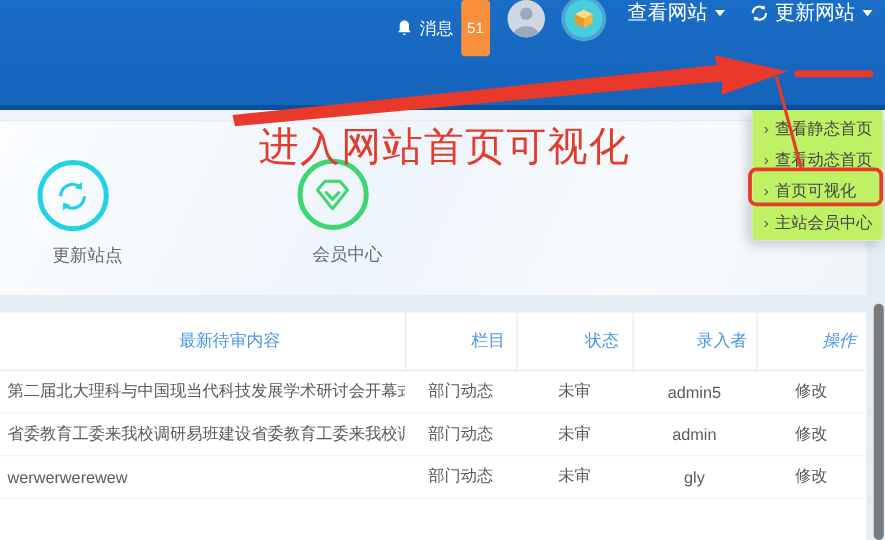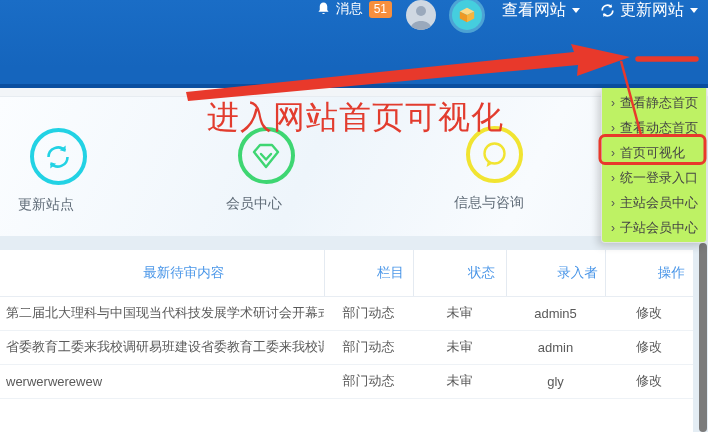--- a/index.html
+++ b/index.html
@@ -12,21 +12,21 @@
     position:absolute; left:0; top:0; width:708px; height:88px;
     background:linear-gradient(180deg,#1a6dc6 0%,#1565bd 80%);
     border-bottom:4px solid #0b4fa0;
     display:flex; align-items:flex-start; justify-content:flex-end;
     padding-right:10px; color:#fff; z-index:10;
   }
   .topbar-item { display:flex; align-items:center; font-size:13.5px; color:#fff; }
   .bell-svg { width:15px; height:16px; margin-right:5px; }
   .badge {
     margin-left:6px; background:#f78f3d; color:#fff; font-size:12px;
-    padding:1px 5px; border-radius:3px; line-height:15px;
+    padding:15px 5px; border-radius:3px; line-height:15px;
   }
   .avatar {
     width:30px; height:30px; border-radius:50%; background:#cfd8e2;
     margin-left:14px; overflow:hidden; display:flex; align-items:flex-end; justify-content:center;
   }
   .cube-wrap {
     width:30px; height:30px; border-radius:50%; background:#45cede;
     box-shadow:0 0 0 3px rgba(120,210,225,.55);
     margin-left:16px; display:flex; align-items:center; justify-content:center;
   }
@@ -40,38 +40,38 @@
 
   
   .content-strip { position:absolute; left:0; top:88px; width:708px; height:9px; background:#f2f5f8; border-bottom:1px solid #e7ecf1; z-index:1; }
   .icons-card {
     position:absolute; left:0; top:97px; width:693px; height:139px;
     background:linear-gradient(115deg,#fbfdff 0%,#eef5fb 45%,#f8fbfe 75%,#eff5fa 100%);
     z-index:2;
   }
 
   
-  .shortcut { position:absolute; text-align:left; z-index:3; cursor:pointer; }
+  .shortcut { position:absolute; text-align:right; z-index:3; cursor:pointer; }
   .circle {
     width:57px; height:57px; border-radius:50%; margin:0 auto;
     display:flex; align-items:center; justify-content:center; background:transparent;
   }
   .circle.cyan  { border:4.5px solid #22d2e4; }
   .circle.green { border:4.5px solid #3ed672; }
   .circle.yellow{ border:4.5px solid #f1e431; }
   .shortcut-label { margin-top:11px; font-size:14px; color:#5f6b77; }
 
   
   .table-card { position:absolute; left:0; top:250px; width:693px; height:182px; background:#fff; z-index:2; }
   table.review { width:693px; border-collapse:collapse; table-layout:fixed; }
   table.review th {
     height:46px; font-size:13.5px; font-weight:normal; color:#4a96e8;
     border-right:1px solid #e4eaf1; border-bottom:1px solid #e8edf3; text-align:center;padding-left:44px;
   }
-  table.review th:last-child { border-right:none; }
+  table.review th:last-child { border-right:none;font-style:italic; }
   table.review td {
     height:34px; font-size:13px; color:#5a5a5a; text-align:center;
     border-bottom:1px solid #eef2f6; white-space:nowrap; overflow:hidden;
   }
   table.review td.title-cell { text-align:left; padding-left:6px; }
   td.status-cell { color:#ff3226;margin-top:35px; }
 
   
   .scroll-thumb { position:absolute; left:699px; top:243px; width:8px; height:189px; background:#7b7b7b; border-radius:4px; z-index:30; }
 
@@ -160,29 +160,20 @@
   <div class="shortcut" style="left:226px; top:127px; width:80px;">
     <div class="circle green">
       <svg width="32" height="30" viewBox="0 0 32 30">
         <path d="M10 4 H22 L28 11 L16 26 L4 11 Z" fill="none" stroke="#3ed672" stroke-width="2.4" stroke-linejoin="round"></path>
         <path d="M11 13 L16 18.5 L21 13" fill="none" stroke="#3ed672" stroke-width="2.4" stroke-linecap="round" stroke-linejoin="round"></path>
       </svg>
     </div>
     <div class="shortcut-label">会员中心</div>
   </div>
 
-  <div class="shortcut" style="left:454px; top:126px; width:80px;">
-    <div class="circle yellow">
-      <svg width="30" height="30" viewBox="0 0 30 30">
-        <circle cx="15.5" cy="13.5" r="10" fill="none" stroke="#f1e431" stroke-width="2.4"></circle>
-        <path d="M9 21 L7.5 27 L14 23.2 Z" fill="#f1e431"></path>
-      </svg>
-    </div>
-    <div class="shortcut-label">信息与咨询</div>
-  </div>
 
   <div class="table-card">
     <table class="review">
       <colgroup>
           <col style="width:324px">
           <col style="width:89px">
           <col style="width:93px">
           <col style="width:99px">
           <col style="width:88px">
         </colgroup>
@@ -227,27 +218,21 @@
     <div class="dropdown-item">
       <span class="dd-chevron">›</span><span>查看静态首页</span>
     </div>
     <div class="dropdown-item">
       <span class="dd-chevron">›</span><span>查看动态首页</span>
     </div>
     <div class="dropdown-item">
       <span class="dd-chevron">›</span><span>首页可视化</span>
     </div>
     <div class="dropdown-item">
-      <span class="dd-chevron">›</span><span>统一登录入口</span>
-    </div>
-    <div class="dropdown-item">
       <span class="dd-chevron">›</span><span>主站会员中心</span>
-    </div>
-    <div class="dropdown-item">
-      <span class="dd-chevron">›</span><span>子站会员中心</span>
     </div>
   </div>
 
   <div class="annotation-text">进入网站首页可视化</div>
 
   <svg class="annotation-svg" viewBox="0 0 708 432">
 
     <path d="M186,92 L574,52 L571,44 L630,57 L577,76 L578,65 L188,101 Z" fill="#e8392b"></path>
 
     <line x1="638" y1="59" x2="696" y2="59" stroke="#e8392b" stroke-width="5.5" stroke-linecap="round"></line>

